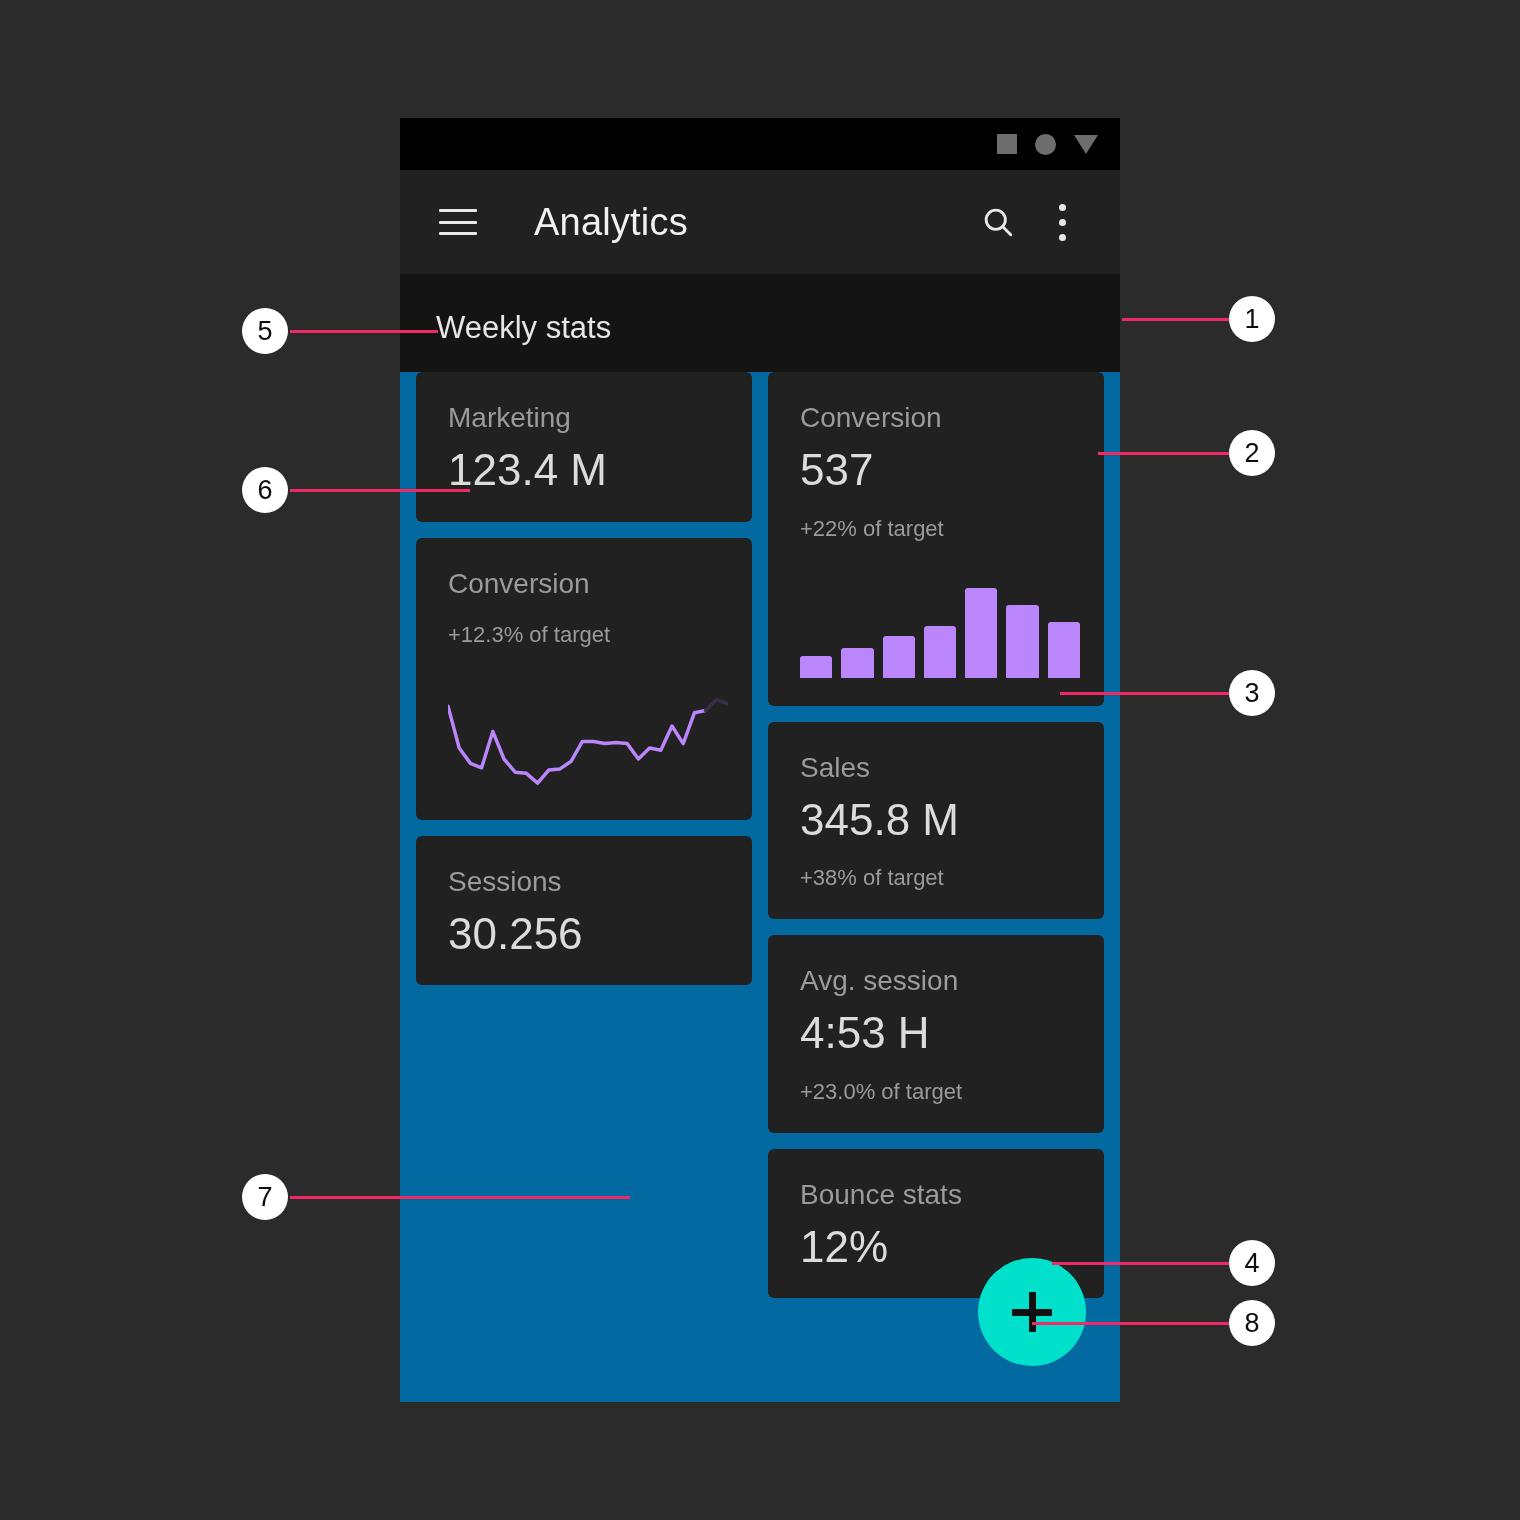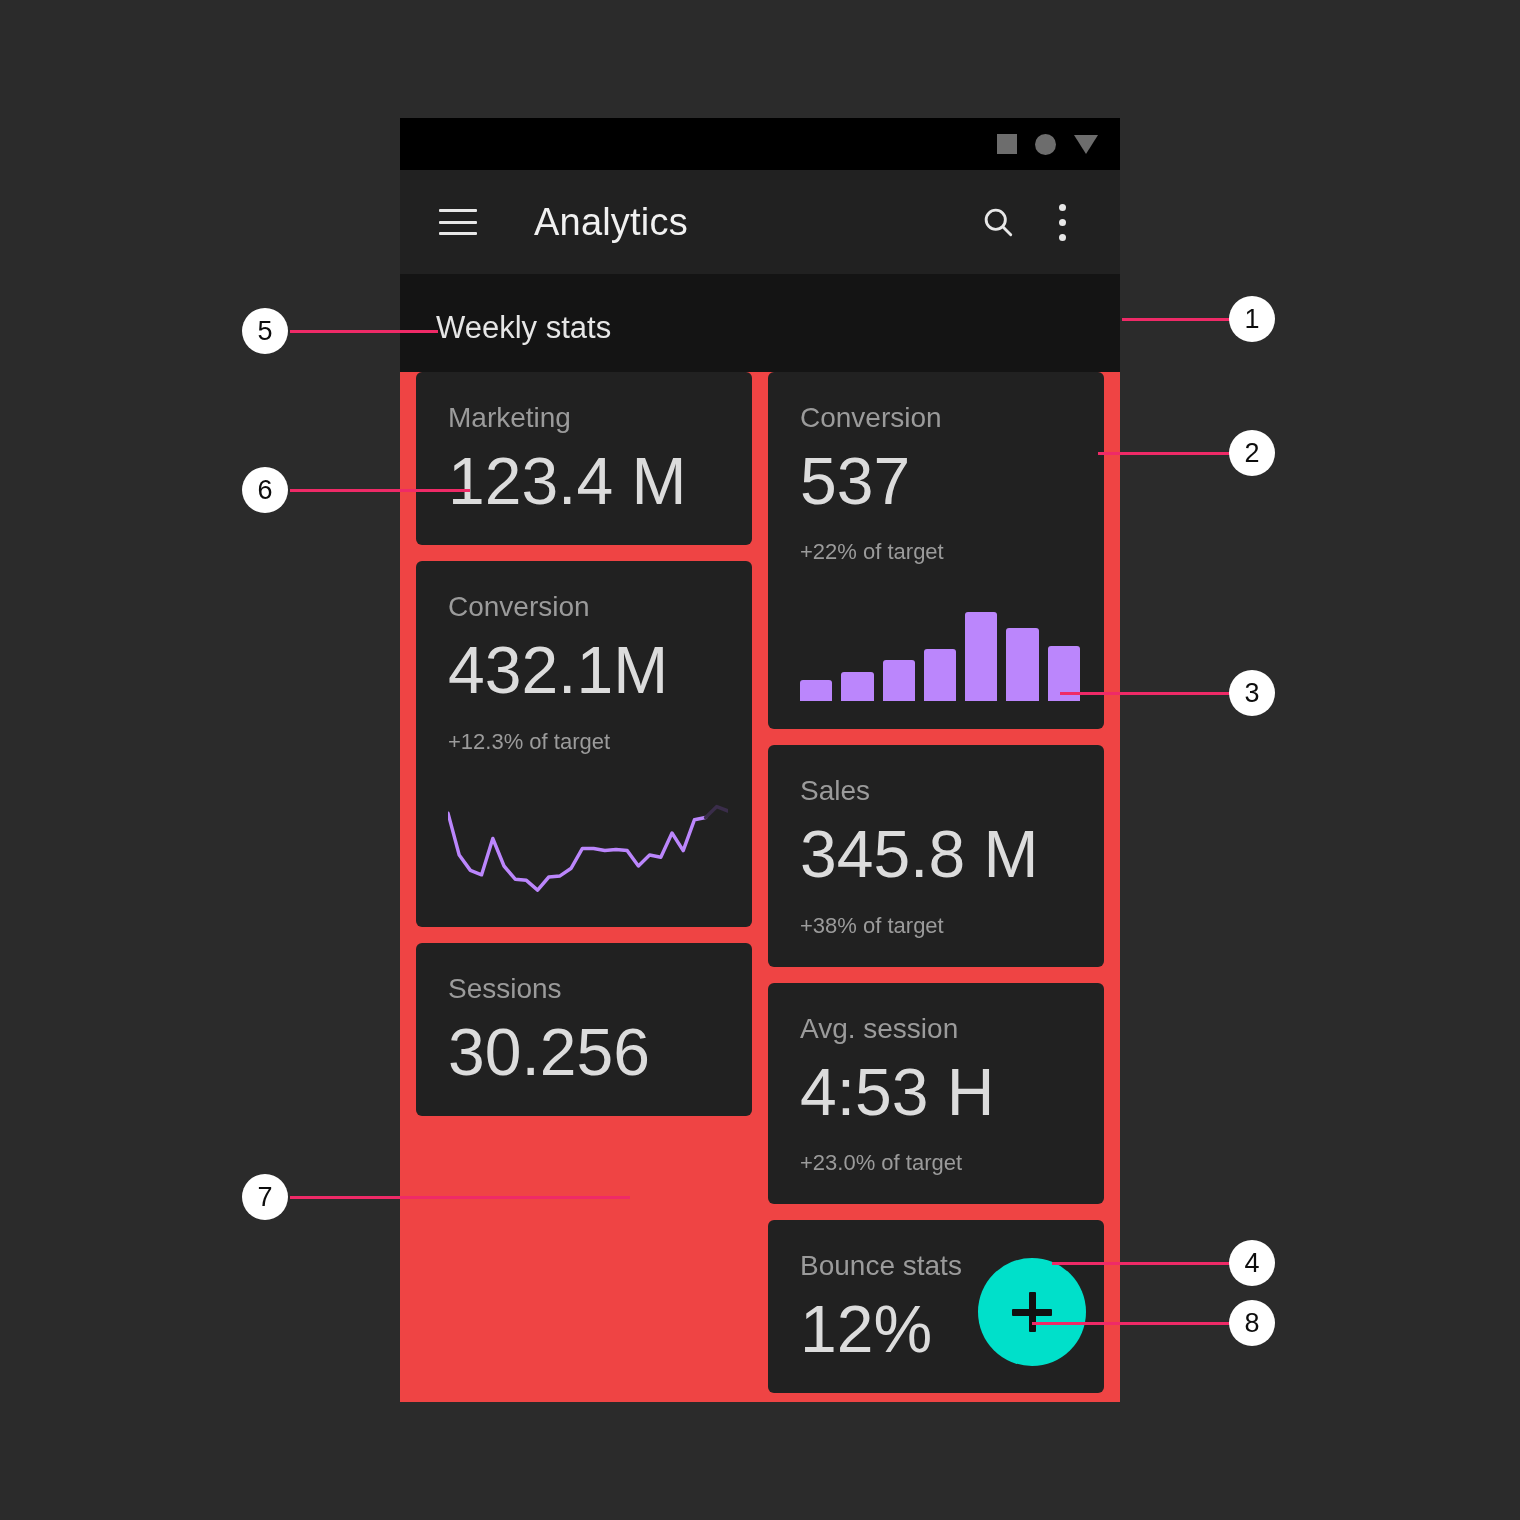--- a/index.html
+++ b/index.html
@@ -41,39 +41,39 @@
   }
   .hamburger { width: 38px; height: 26px; display: flex; flex-direction: column; justify-content: space-between; }
   .hamburger i { display: block; height: 3px; background: #e8e8e8; border-radius: 1px; }
   #appbar-title {
     color: #f1f1f1; font-size: 38px; font-weight: 400;
     margin-left: 44px; flex: 1; letter-spacing: .2px;
   }
   .kebab { width: 8px; display: flex; flex-direction: column; gap: 8px; align-items: center; }
   .kebab i { width: 7px; height: 7px; border-radius: 50%; background: #e8e8e8; display: block; }
 
-  #content { padding: 0 0 0 0; background: #ef4444; height: 1128px; position: relative; }
+  #content { padding: 0 0 0 0; background: #0369a1; height: 1128px; position: relative; }
   #section-title {
     color: #e6e6e6; font-size: 31px; font-weight: 400;
     padding: 36px 0 26px 36px; background: #141414;
   }
 
   #grid {
     display: flex; gap: 16px; padding: 0 16px;
     align-items: flex-start;
   }
   .col { flex: 1; display: flex; flex-direction: column; gap: 16px; }
 
   .card {
     background: #212121; border-radius: 6px;
     padding: 30px 24px 28px 32px;
   }
   .card-label { color: #9b9b9b; font-size: 28px; font-weight: 400; }
   .card-value {
-    color: #dcdcdc; font-size: 66px; font-weight: 400;
+    color: #dcdcdc; font-size: 44px; font-weight: 400;
     margin-top: 12px; line-height: 1.08; white-space: nowrap;
   }
   .card-sub { color: #9b9b9b; font-size: 22px; margin-top: 22px; }
 
   .barchart { display: flex; align-items: flex-end; gap: 9px; height: 96px; margin-top: 40px; }
   .barchart .bar { flex: 1; background: #bb86fc; border-radius: 3px 3px 0 0; }
 
   .linechart { margin-top: 34px; height: 110px; }
   .linechart svg { display: block; width: 100%; height: 110px; }
 
@@ -152,21 +152,20 @@
 
         <div class="col">
 
           <div class="card">
             <div class="card-label">Marketing</div>
             <div class="card-value">123.4 M</div>
           </div>
 
           <div class="card">
             <div class="card-label">Conversion</div>
-            <div class="card-value">432.1M</div>
             <div class="card-sub">+12.3% of target</div>
             <div class="linechart">
               <svg viewBox="0 0 260 100" preserveAspectRatio="none">
                 <polyline id="lc-main" fill="none" stroke="#bb86fc" stroke-width="3.2" stroke-linejoin="round" stroke-linecap="round" points="0.0,22.0 10.4,60.0 20.8,74.0 31.2,78.0 41.6,45.0 52.0,70.0 62.4,82.0 72.8,83.0 83.2,92.0 93.6,80.0 104.0,79.0 114.4,72.0 124.8,54.0 135.2,54.0 145.6,56.0 156.0,55.0 166.4,56.0 176.8,70.0 187.2,60.0 197.6,62.0 208.0,40.0 218.4,56.0 228.8,28.0 239.2,26.0"></polyline>
                 <polyline id="lc-tail" fill="none" stroke="#3a2d4a" stroke-width="3.2" stroke-linejoin="round" stroke-linecap="round" points="239.2,26.0 249.6,16.0 260.0,20.0"></polyline>
               </svg>
             </div>
           </div>
 
 

